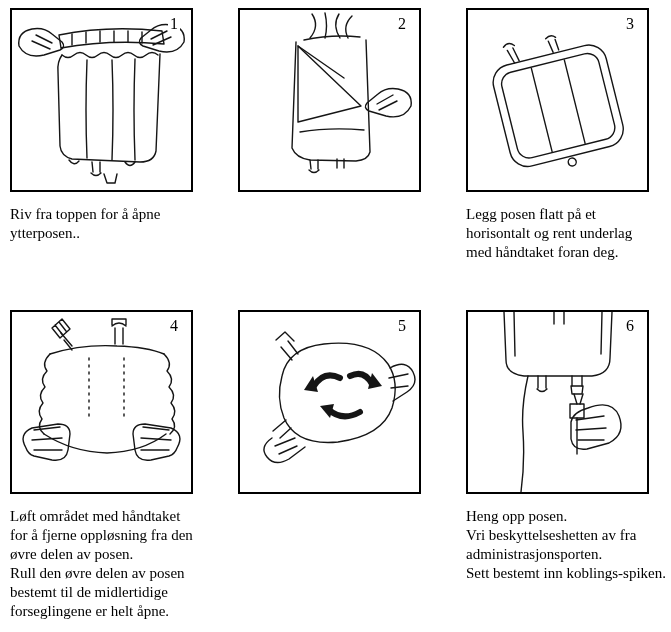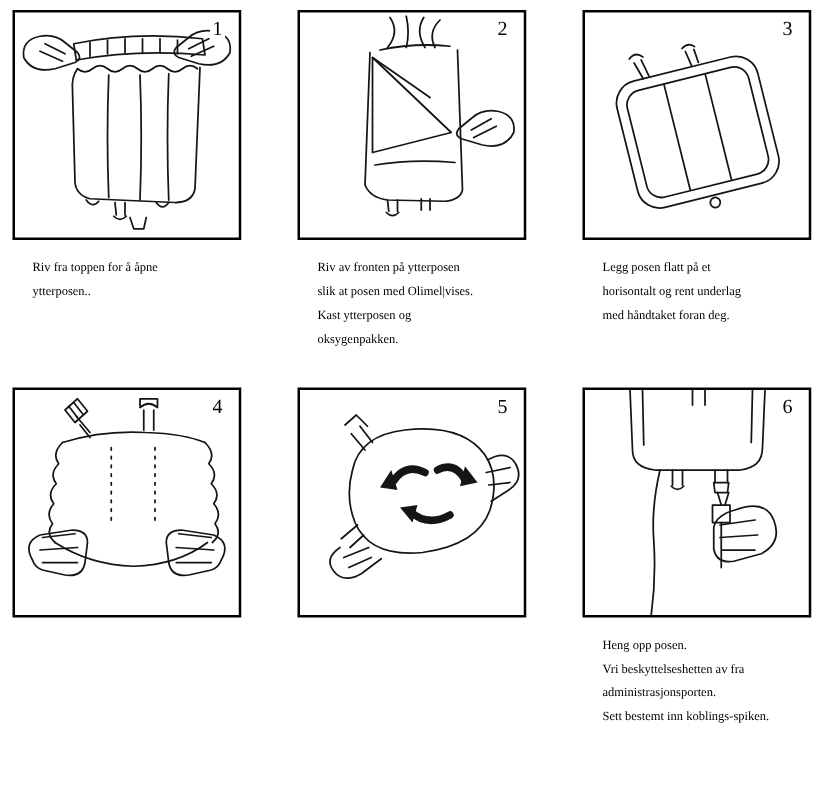--- a/index.html
+++ b/index.html
@@ -36,23 +36,23 @@
   .num {
     position: absolute;
     top: 5px;
     right: 11px;
     font-size: 16px;
     line-height: 1;
     background: #fff;
     padding: 1px 2px;
   }
   .caption {
-    margin: 13px 0 0 16px;
+    margin: 13px 0 0 0;
     width: 206px;
-    font-size: 10px;
+    font-size: 15px;
     line-height: 19px;
     white-space: pre-line;
   }
   .sheet > .panel:nth-child(-n+3) .caption { min-height: 101px; }
   svg { color: #151515; }
 </style>
 </head>
 <body>
 
 <div class="sheet">
@@ -107,24 +107,20 @@
             <path d="M58 36 L104 68"></path>
           </g>
           <g>
             <path d="M171 96 Q173 82 158 79 Q146 77 138 84 L127 93 Q123 98 129 101 L146 106 Q164 110 171 96 Z"></path>
             <path d="M153 85 L137 94 M157 91 L139 100"></path>
           </g>
         </g>
       </svg>
       <span class="num">2</span>
     </div>
-    <figcaption class="caption">Riv av fronten på ytterposen
-slik at posen med Olimel|vises.
-Kast ytterposen og
-oksygenpakken.</figcaption>
   </figure>
 
   <figure class="panel">
     <div class="frame">
       <svg class="art" viewBox="0 0 179 180" aria-hidden="true">
         <g fill="none" stroke="currentColor" stroke-width="1.4" stroke-linecap="round" stroke-linejoin="round" transform="rotate(-14 89 95)">
           <g>
             <rect x="32" y="44" width="116" height="104" rx="18"></rect>
             <rect x="40" y="52" width="100" height="88" rx="12"></rect>
             <path d="M73 53 V139 M107 53 V139"></path>
@@ -164,20 +160,26 @@
             <path d="M22 118 l26 -3 M20 128 l30 -2 M22 138 l28 0"></path>
           </g>
           <g>
             <path d="M165 136 q8 -14 -6 -20 l-26 -4 q-12 0 -12 10 l2 16 q2 12 16 10 l18 -4 q6 -2 8 -8 z"></path>
             <path d="M157 118 l-26 -3 M159 128 l-30 -2 M157 138 l-28 0"></path>
           </g>
         </g>
       </svg>
       <span class="num">4</span>
     </div>
+    <figcaption class="caption">Løft området med håndtaket
+for å fjerne oppløsning fra den
+øvre delen av posen.
+Rull den øvre delen av posen
+bestemt til de midlertidige
+forseglingene er helt åpne.</figcaption>
   </figure>
 
   <figure class="panel">
     <div class="frame">
       <svg class="art" viewBox="0 0 179 180" aria-hidden="true">
         <g fill="none" stroke="currentColor" stroke-width="1.4" stroke-linecap="round" stroke-linejoin="round">
           <g>
             <path d="M42 64 Q48 36 84 32 Q130 27 148 52 Q160 70 152 96 Q142 124 98 130 Q56 134 44 106 Q36 86 42 64 Z"></path>
             <path d="M52 48 L41 35 m17 7 L48 29 m-12 -1 l9 -8 9 9"></path>
             <path d="M46 108 L33 119 m18 -3 L40 126"></path>

